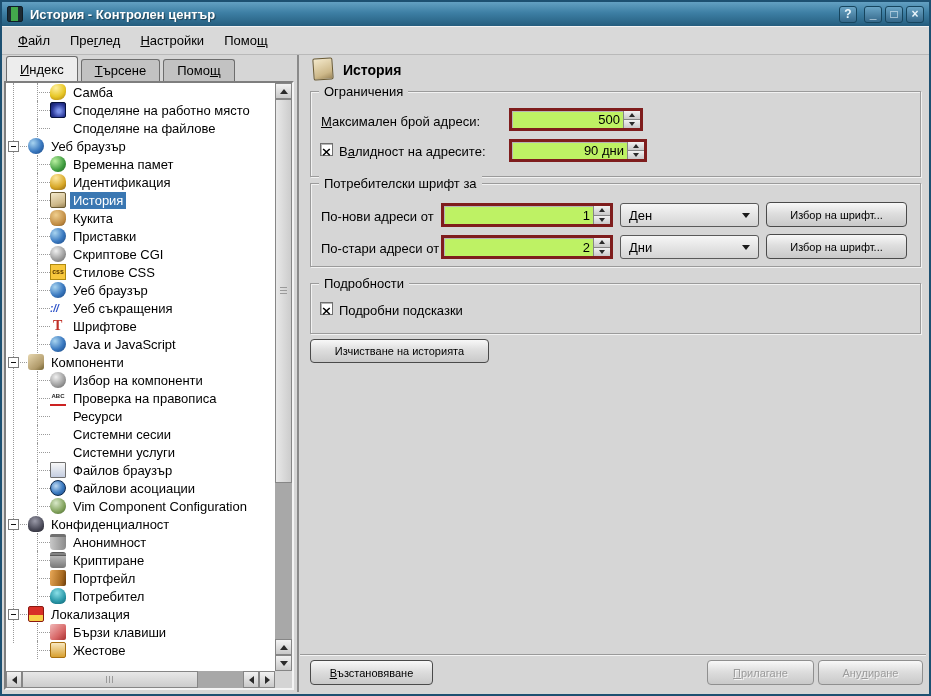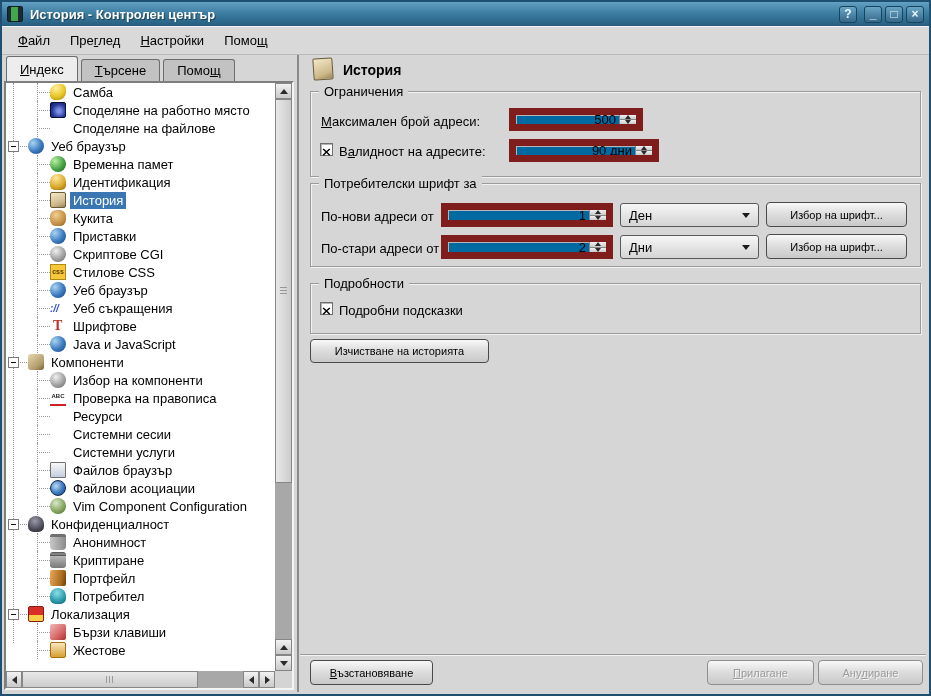--- a/index.html
+++ b/index.html
@@ -84,21 +84,21 @@
   .grip-v{position:absolute;left:4px;right:4px;top:50%;height:8px;margin-top:-4px;background:repeating-linear-gradient(#9a9a9a 0 1px,transparent 1px 3px);}
   .grip-h{position:absolute;top:4px;bottom:4px;left:50%;width:8px;margin-left:-4px;background:repeating-linear-gradient(90deg,#9a9a9a 0 1px,transparent 1px 3px);}
 
   
   .main-panel{position:absolute;left:295px;top:53px;right:2px;bottom:2px;background:#d6d6d6;border-left:2px solid;border-color:#8a8a8a;box-sizing:border-box;}
   .hdr-icon{position:absolute;left:14px;top:3px;width:20px;height:22px;background:linear-gradient(160deg,#f4e9cb,#cdb889 70%,#9a8457);border:1px solid #6b5b33;border-radius:2px;box-sizing:border-box;transform:rotate(-4deg);}
   .hdr-title{position:absolute;left:44px;top:7px;font-weight:bold;font-size:14px;}
   .groupbox{position:absolute;border:1px solid #9b9b9b;box-shadow:1px 1px 0 #f2f2f2, inset 1px 1px 0 #f2f2f2;}
   .legend{position:absolute;top:-8px;left:8px;background:#d6d6d6;padding:0 5px;white-space:nowrap;}
   .flabel{position:absolute;white-space:nowrap;}
-  .spinbox{position:absolute;display:flex;background:#0369a1;border:7px solid #7f1d1d;box-shadow:inset 1px 1px 0 #b5b5b5;box-sizing:border-box;}
+  .spinbox{position:absolute;display:flex;background:#bef264;border:3px solid #7f1d1d;box-shadow:inset 1px 1px 0 #b5b5b5;box-sizing:border-box;}
   .spin-input{flex:1;border:none;outline:none;background:transparent;text-align:right;font:13px "Liberation Sans",sans-serif;padding:0 3px;min-width:0;}
   .spin-btns{width:16px;display:flex;flex-direction:column;border-left:1px solid #868686;}
   .spin-half{flex:1;background:linear-gradient(#f2f2f2,#c9c9c9);display:flex;align-items:center;justify-content:center;}
   .spin-half + .spin-half{border-top:1px solid #868686;}
   .spin-half .arr{border-width:3px;}
   .spin-half .arr.up{border-bottom-width:4px;}
   .spin-half .arr.down{border-top-width:4px;}
   .checkbox{position:absolute;width:13px;height:13px;background:#fff;border:1px solid #6f6f6f;box-shadow:inset 1px 1px 0 #b5b5b5;box-sizing:border-box;text-align:center;}
   .checkbox.checked::after{content:"×";font:bold 13px/11px "DejaVu Sans",sans-serif;color:#000;}
   .combo{position:absolute;background:linear-gradient(#f6f6f6,#d4d4d4);border:1px solid #5a5a5a;border-radius:3px;box-sizing:border-box;display:flex;align-items:center;padding:0 8px;gap:18px;}
@@ -318,21 +318,21 @@
           <div class="spin-half">
               <span class="arr up"></span>
             </div>
           <div class="spin-half">
               <span class="arr down"></span>
             </div>
         </div>
       </div>
       <span class="checkbox checked" style="left:9px;top:51px;"></span>
       <span class="flabel" style="left:28px;top:52px;">В<u>а</u>лидност на адресите:</span>
-      <div class="spinbox" style="left:198px;top:47px;width:150px;height:23px;padding-left:31px;">
+      <div class="spinbox" style="left:198px;top:47px;width:138px;height:23px;padding-left:31px;">
         <input class="spin-input" value="90 дни" style="">
         <div class="spin-btns">
           <div class="spin-half">
               <span class="arr up"></span>
             </div>
           <div class="spin-half">
               <span class="arr down"></span>
             </div>
         </div>
       </div>

